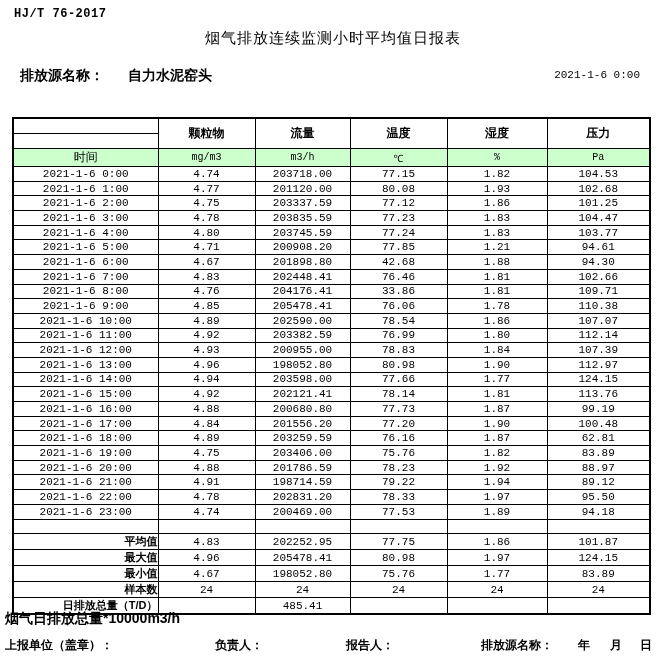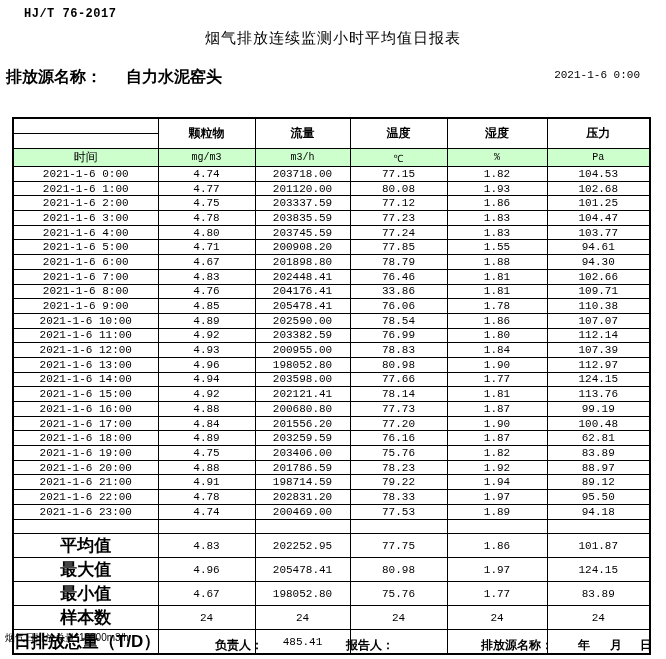--- a/index.html
+++ b/index.html
@@ -4,29 +4,29 @@
 <style>
   html, body { margin:0; padding:0; }
   body {
     width:666px; height:659px; position:relative;
     background:#ffffff; color:#000000;
     font-family:"Liberation Sans", sans-serif;
     --hl:#CCFFCC;
     overflow:hidden;
   }
   .std-code {
-    position:absolute; left:24px; top:7px;
+    position:absolute; left:14px; top:7px;
     font-family:"Liberation Mono","DejaVu Sans Mono",monospace;
     font-size:12px; font-weight:bold; letter-spacing:0.5px;
   }
   .title {
     position:absolute; left:0; right:0; top:29px;
     text-align:center; font-size:15px; font-weight:normal; letter-spacing:1px;
   }
-  .source-line { position:absolute; left:6px; top:67px; font-size:16px; font-weight:bold; }
+  .source-line { position:absolute; left:20px; top:67px; font-size:14px; font-weight:bold; }
   .source-name { margin-left:24px; }
   .datetime {
     position:absolute; right:26px; top:69px;
     font-family:"Liberation Mono","DejaVu Sans Mono",monospace; font-size:11px;
   }
   table.report-table {
     position:absolute; left:12px; top:117px; width:637px;
     border-collapse:collapse; table-layout:fixed;
     border:2px solid #000;
   }
@@ -36,22 +36,22 @@
   }
   thead th, thead td { height:14px; }
   .h-name { font-size:12px; font-weight:bold; }
   .unit-row td { background:var(--hl); }
   .u-cn { font-size:12px; font-weight:normal; }
   .u-unit { font-size:10px; font-family:"Liberation Mono","DejaVu Sans Mono",monospace; }
   tbody td {
     height:13.7px; font-size:11px;
     font-family:"Liberation Mono","DejaVu Sans Mono",monospace;
   }
-  td.c-label { font-family:"Liberation Sans",sans-serif; font-size:17px; font-weight:bold; }
-  .footnote { position:absolute; left:5px; top:631px; font-size:10px; font-weight:normal; }
+  td.c-label { font-family:"Liberation Sans",sans-serif; font-size:11px; font-weight:bold;text-align:right; }
+  .footnote { position:absolute; left:5px; top:610px; font-size:14px; font-weight:bold; }
   .footer-line { position:absolute; left:0; top:637px; width:666px; height:16px; font-size:12px; font-weight:bold; }
   .footer-line span { position:absolute; top:0; }
   .f-unit { left:5px; }
   .f-resp { left:215px; }
   .f-reporter { left:346px;text-align:center; }
   .f-date { left:481px; }
   .f-year { left:578px; }
   .f-month { left:610px; }
   .f-day { left:640px; }
 </style>
@@ -135,28 +135,28 @@
         <td class="c-num">203745.59</td>
         <td class="c-num">77.24</td>
         <td class="c-num">1.83</td>
         <td class="c-num">103.77</td>
       </tr>
       <tr>
         <td class="c-time">2021-1-6 5:00</td>
         <td class="c-num">4.71</td>
         <td class="c-num">200908.20</td>
         <td class="c-num">77.85</td>
-        <td class="c-num">1.55</td>
+        <td class="c-num">1.21</td>
         <td class="c-num">94.61</td>
       </tr>
       <tr>
         <td class="c-time">2021-1-6 6:00</td>
         <td class="c-num">4.67</td>
         <td class="c-num">201898.80</td>
-        <td class="c-num">78.79</td>
+        <td class="c-num">42.68</td>
         <td class="c-num">1.88</td>
         <td class="c-num">94.30</td>
       </tr>
       <tr>
         <td class="c-time">2021-1-6 7:00</td>
         <td class="c-num">4.83</td>
         <td class="c-num">202448.41</td>
         <td class="c-num">76.46</td>
         <td class="c-num">1.81</td>
         <td class="c-num">102.66</td>
@@ -336,19 +336,20 @@
         <td class="c-num"></td>
         <td class="c-num"></td>
         <td class="c-num"></td>
       </tr>
     </tbody>
 </table>
 
 <div class="footnote">烟气日排放总量*10000m3/h</div>
 
 <div class="footer-line">
+  <span class="f-unit">上报单位（盖章）：</span>
   <span class="f-resp">负责人：</span>
   <span class="f-reporter">报告人：</span>
   <span class="f-date">排放源名称：</span>
   <span class="f-year">年</span>
   <span class="f-month">月</span>
   <span class="f-day">日</span>
 </div>
 
 </body></html>

